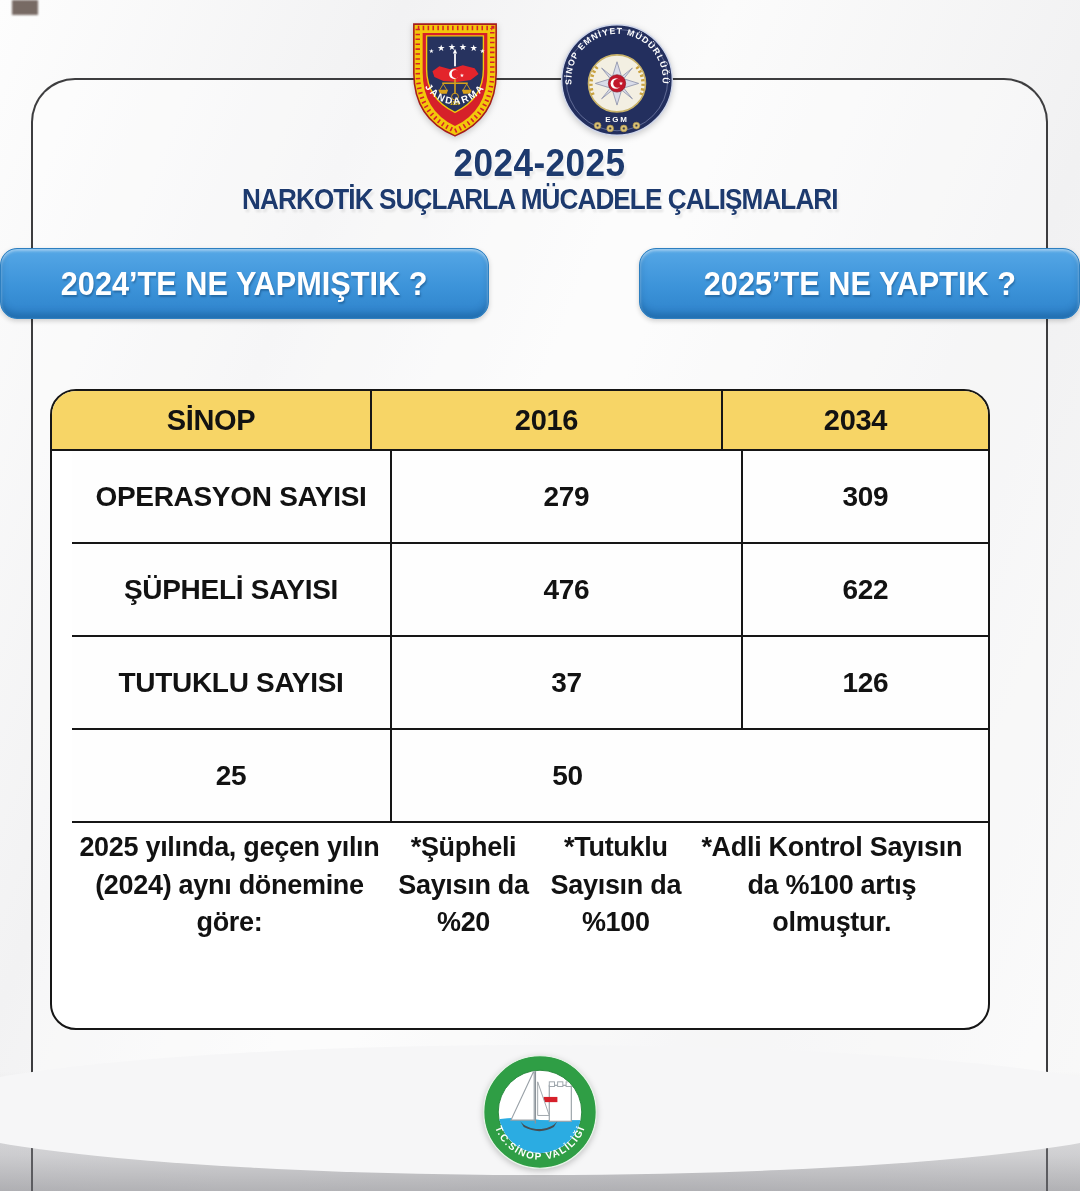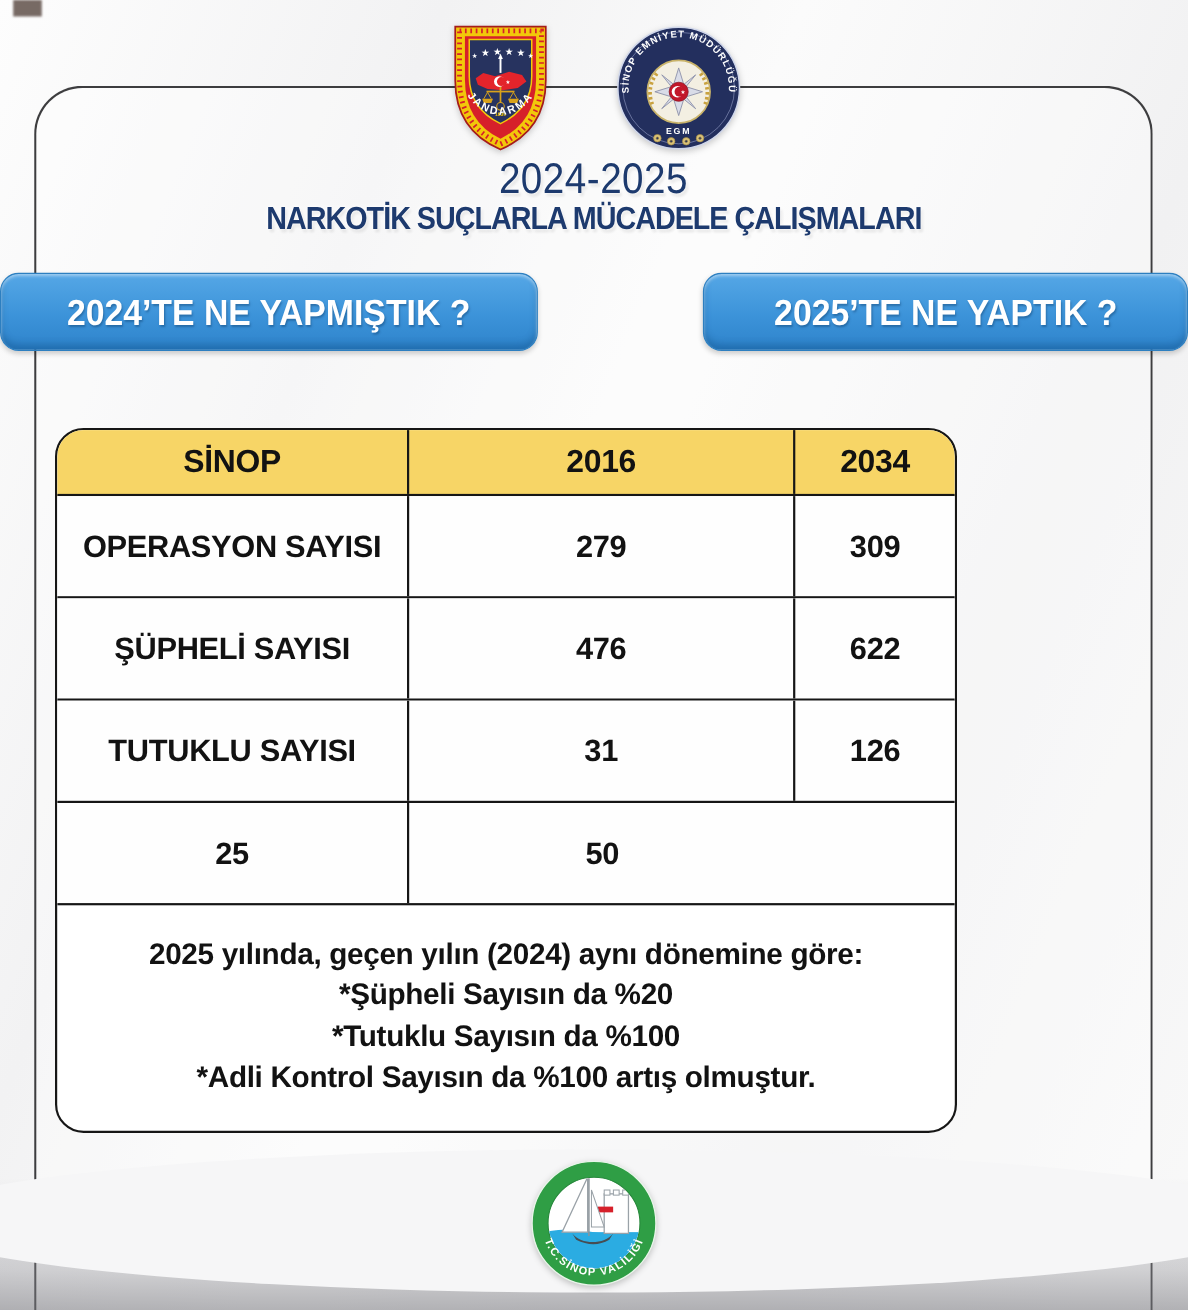--- a/index.html
+++ b/index.html
@@ -35,21 +35,21 @@
     position: absolute; top: 20px; left: 0; right: 0;
     display: flex; justify-content: center; align-items: center; gap: 56px;
     z-index: 3;
   }
   .logo-jandarma { width: 98px; height: 120px; filter: drop-shadow(0 2px 3px rgba(0,0,0,.2)); }
   .logo-egm { width: 114px; height: 114px; filter: drop-shadow(0 2px 3px rgba(0,0,0,.2)); }
   
   .year-title {
     position: absolute; top: 141px; left: 0; right: 0;
     text-align: center; z-index: 3;
-    font-size: 39px; font-weight: 400; color: #1d3a6e;
+    font-size: 39px; font-weight: 700; color: #1d3a6e;
     letter-spacing: .5px;
     text-shadow: 0 0 2px #fff, 0 0 7px rgba(255,255,255,.95), 2px 3px 3px rgba(0,0,0,.12);
   }
   .main-title {
     position: absolute; top: 183px; left: 0; right: 0;
     text-align: center; z-index: 3;
     font-size: 29px; font-weight: 800; color: #1d3a6e;
     letter-spacing: -1px;
     text-shadow: 0 0 2px #fff, 0 0 7px rgba(255,255,255,.95), 2px 3px 3px rgba(0,0,0,.12);
   }
@@ -68,48 +68,49 @@
     box-shadow: inset 0 2px 3px rgba(255,255,255,.45), inset 0 -5px 7px rgba(0,60,110,.30), 0 2px 5px rgba(0,0,0,.18);
     color: #ffffff; font-size: 33px; font-weight: 800;
     text-shadow: 1px 2px 2px rgba(0,40,80,.35);
   }
   .pill > span { display: inline-block; transform: scaleX(.93); white-space: nowrap; }
   .pill-left  { width: 489px; }
   .pill-right { width: 441px; }
   
   .stats-table {
     position: absolute; left: 50px; top: 389px;
-    width: 820px; height: 641px;
+    width: 940px; height: 641px;
     border: 2.5px solid #161616; border-radius: 26px;
     background: #ffffff; overflow: hidden;
     display: flex; flex-direction: column;
     z-index: 3;
     color: #121212;
   }
   .t-header {
     height: 60px; flex: 0 0 60px;
     background: #f7d566;
     border-bottom: 2.5px solid #161616;
     display: grid; grid-template-columns: 320px 351px 1fr;
   }
   .t-row {
     height: 93px; flex: 0 0 93px;
     border-bottom: 2.5px solid #161616;
     display: grid; grid-template-columns: 320px 351px 1fr;
     background: #fefefe;
+    margin-left: 20px;
   }
   .cell {
     display: flex; align-items: center; justify-content: center;
     font-weight: 700; font-size: 28px; letter-spacing: -0.3px;
   }
   .t-header .cell { font-weight: 800; font-size: 29px; }
   .cell.c1, .cell.c2 { border-right: 2.5px solid #161616; }
   .t-footer {
     flex: 1 1 auto;
-    display: flex; flex-direction: column; justify-content: center;
+    display: flex; flex-direction: row; justify-content: center;
     text-align: center; padding: 6px 18px 10px;
     font-weight: 700; font-size: 27px; line-height: 37.5px;
     letter-spacing: -0.3px;
   }
   
   .logo-valilik {
     position: absolute; top: 1054px; left: calc(50% - 58px);
     width: 116px; height: 116px; z-index: 7;
     filter: drop-shadow(0 2px 3px rgba(0,0,0,.22));
   }
@@ -231,21 +232,21 @@
       <div class="cell c2">279</div>
       <div class="cell c3">309</div>
     </div>
     <div class="t-row">
       <div class="cell c1">ŞÜPHELİ SAYISI</div>
       <div class="cell c2">476</div>
       <div class="cell c3">622</div>
     </div>
     <div class="t-row">
       <div class="cell c1">TUTUKLU SAYISI</div>
-      <div class="cell c2">31</div>
+      <div class="cell c2">37</div>
       <div class="cell c3">126</div>
     </div>
     <div class="t-row">
       <div class="cell c2">25</div>
       <div class="cell c3">50</div>
     </div>
     <div class="t-footer">
       <div>2025 yılında, geçen yılın (2024) aynı dönemine göre:</div>
       <div>*Şüpheli Sayısın da %20</div>
       <div>*Tutuklu Sayısın da %100</div>

